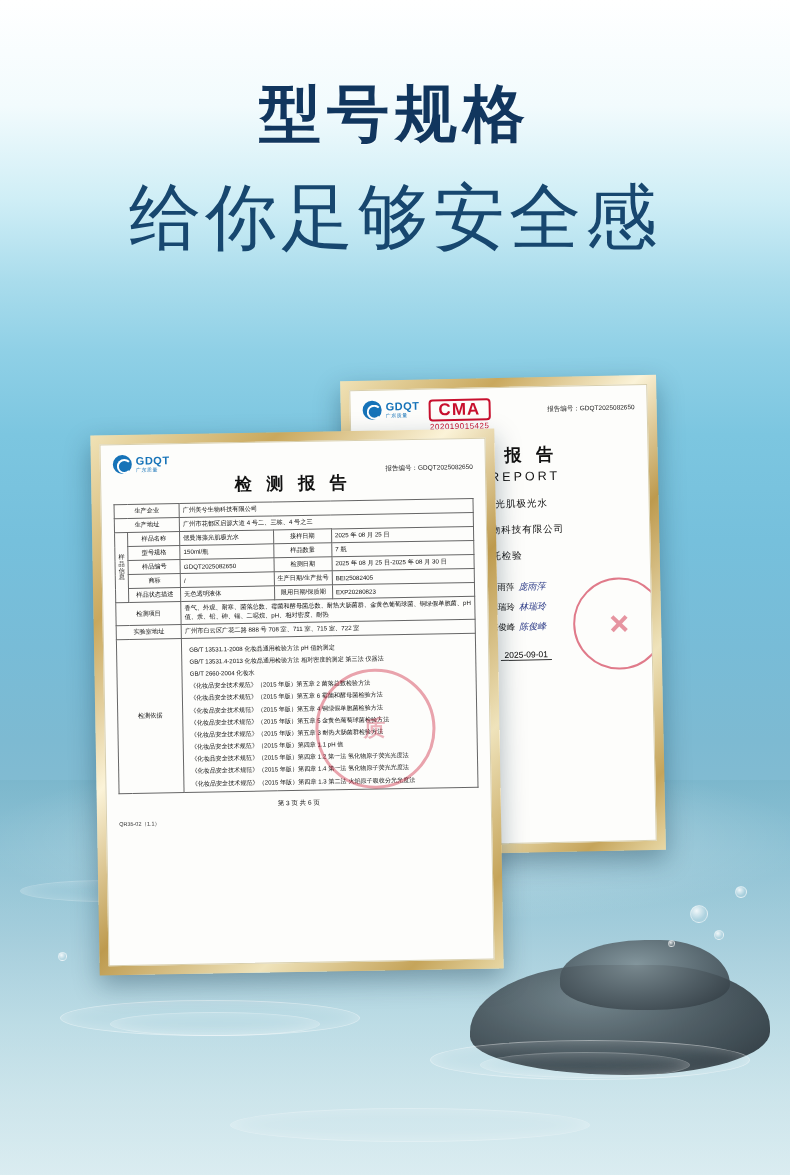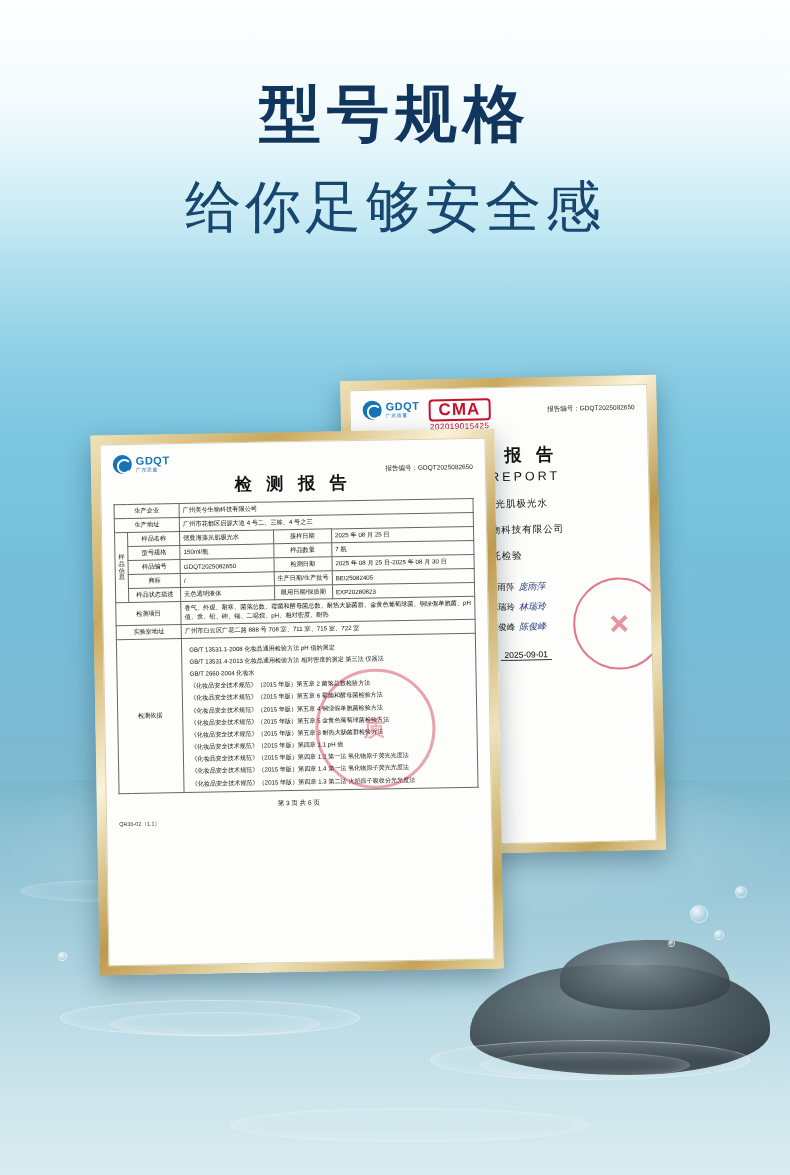--- a/index.html
+++ b/index.html
@@ -82,21 +82,21 @@
     color:#123a63;
     font-family:"DejaVu Serif", serif;
   }
   .heading .line1 {
     font-size:62px; font-weight:bold; letter-spacing:6px;
     color:#11365e;
     text-shadow: 0 1px 0 rgba(255,255,255,0.5);
   }
   .heading .line2 {
     margin-top:14px;
-    font-size:56px; letter-spacing:4px;
+    font-size:72px; letter-spacing:4px;
     color:#17476f;
     font-weight:normal;
   }
   .cert-frame {
     position:absolute; inset:0;
     padding:9px;
     background: linear-gradient(135deg,#f0e2b6 0%, #c9a85d 20%, #fbf3d8 38%, #bd9a4e 55%, #efe3bb 74%, #c5a45a 90%, #e8d8a6 100%);
     box-shadow: 0 10px 26px rgba(10,40,60,0.35);
   }
   .cert-inner {

